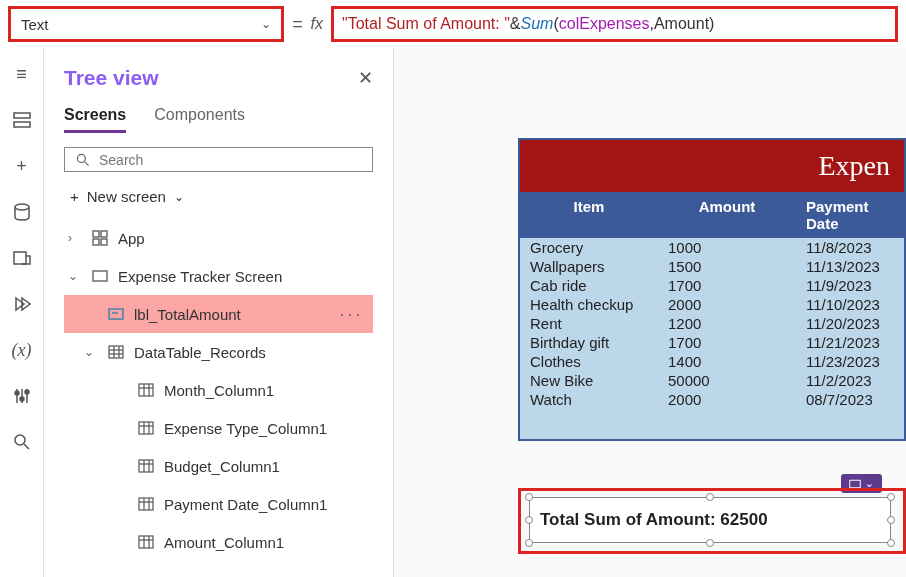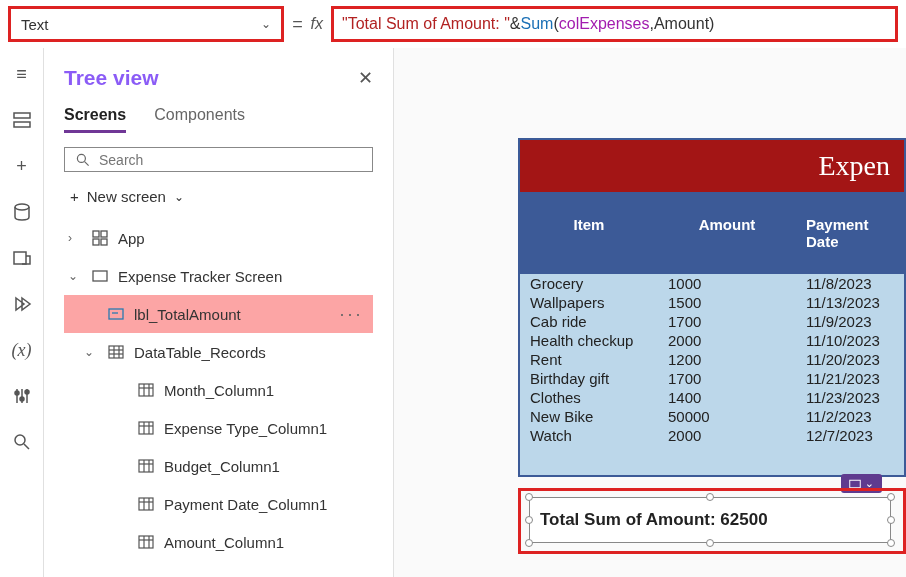--- a/index.html
+++ b/index.html
@@ -7,21 +7,21 @@
 
 
 .top-bar { display: flex; align-items: center; height: 48px; padding: 4px 8px; gap: 8px; }
 .prop-dropdown { width: 276px; height: 36px; border: 3px solid #d22; display: flex; align-items: center; justify-content: space-between; padding: 0 10px; background: #fff; font-size: 15px; color: #333; }
 .prop-chevron { color: #555; font-size: 12px; }
 .eq-sign { font-size: 18px; color: #555; font-style: italic; }
 .fx-label { font-size: 16px; font-style: italic; color: #555; }
 .formula-box { flex: 1; border: 3px solid #d22; background: #fff; height: 36px; display: flex; align-items: center; padding: 0 8px; font-family: Consolas, monospace; font-size: 16px; }
 .formula-box .str { color: #b22222; }
 .formula-box .op { color: #333; }
-.formula-box .fn { color: #1a6fb5; }
+.formula-box .fn { color: #1a6fb5; font-style: italic; }
 .formula-box .id { color: #a21caf; }
 .formula-box .plain { color: #333; }
 
 
 .main { display: flex; height: calc(100% - 48px); }
 
 
 .icon-rail { width: 44px; border-right: 1px solid #e0e0e0; display: flex; flex-direction: column; align-items: center; padding-top: 16px; gap: 26px; }
 .icon-rail .ric { width: 20px; height: 20px; display: flex; align-items: center; justify-content: center; color: #555; font-size: 18px; }
 .icon-rail .ric svg { width: 20px; height: 20px; stroke: #555; fill: none; stroke-width: 1.5; }
@@ -47,21 +47,21 @@
 .indent-1 { padding-left: 20px; }
 .indent-2 { padding-left: 42px; }
 .indent-3 { padding-left: 72px; }
 
 
 .canvas { flex: 1; position: relative; background: #fafafa; }
 .app-preview { position: absolute; left: 124px; top: 90px; right: 0; }
 .app-header { background: #a31515; color: #fff; font-family: Georgia, serif; font-size: 28px; text-align: right; padding: 10px 14px 10px 0; overflow: hidden; white-space: nowrap; border: 2px solid #3c5a97; border-bottom: none; }
 .data-table { border: 2px solid #3c5a97; border-top: none; background: #bcd7ea; }
 .dt-head { display: flex; background: #3c5a97; color: #fff; font-weight: 600; font-size: 15px; }
-.dt-head > div { padding: 24px 10px; }
+.dt-head > div { padding: 6px 10px; }
 .dt-body { }
 .dt-row { display: flex; font-size: 15px; color: #222; justify-content: space-between; }
 .dt-row > div { padding: 1px 10px; }
 .col-item { width: 138px; }
 .col-amount { width: 138px; }
 .col-date { flex: 1; }
 .dt-head .col-item, .dt-head .col-amount { text-align: center; }
 .dt-pad { height: 30px; }
 
 
@@ -315,21 +315,21 @@
               <div class="col-date">11/23/2023</div>
             </div>
             <div class="dt-row">
               <div class="col-item">New Bike</div>
               <div class="col-amount">50000</div>
               <div class="col-date">11/2/2023</div>
             </div>
             <div class="dt-row">
               <div class="col-item">Watch</div>
               <div class="col-amount">2000</div>
-              <div class="col-date">12/7/2023</div>
+              <div class="col-date">08/7/2023</div>
             </div>
           </div>
         <div class="dt-pad"></div>
       </div>
     </div>
 
     <div class="sel-wrap">
       <div class="sel-badge">
         <svg width="12" height="12" viewBox="0 0 16 16" fill="none" stroke="#fff" stroke-width="1.3">
             <rect x="1" y="3" width="14" height="10"></rect>

